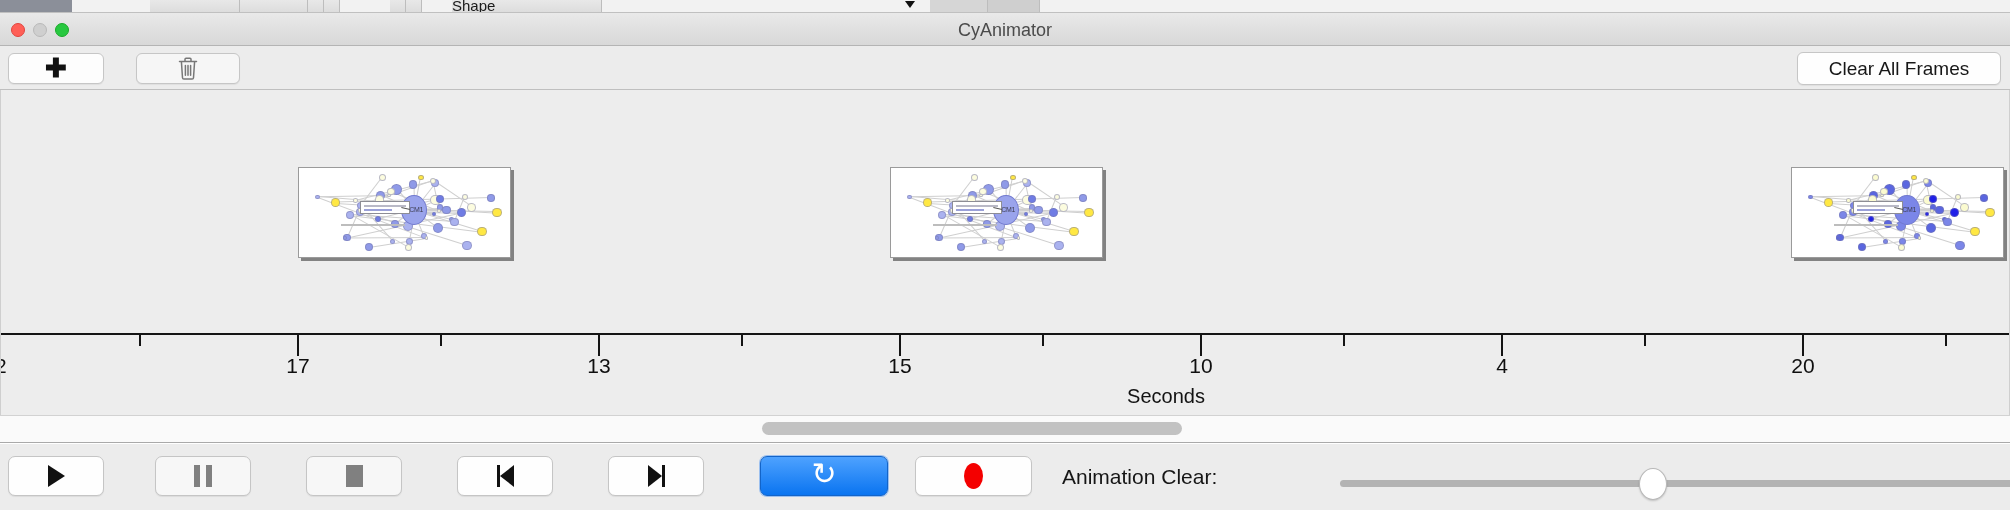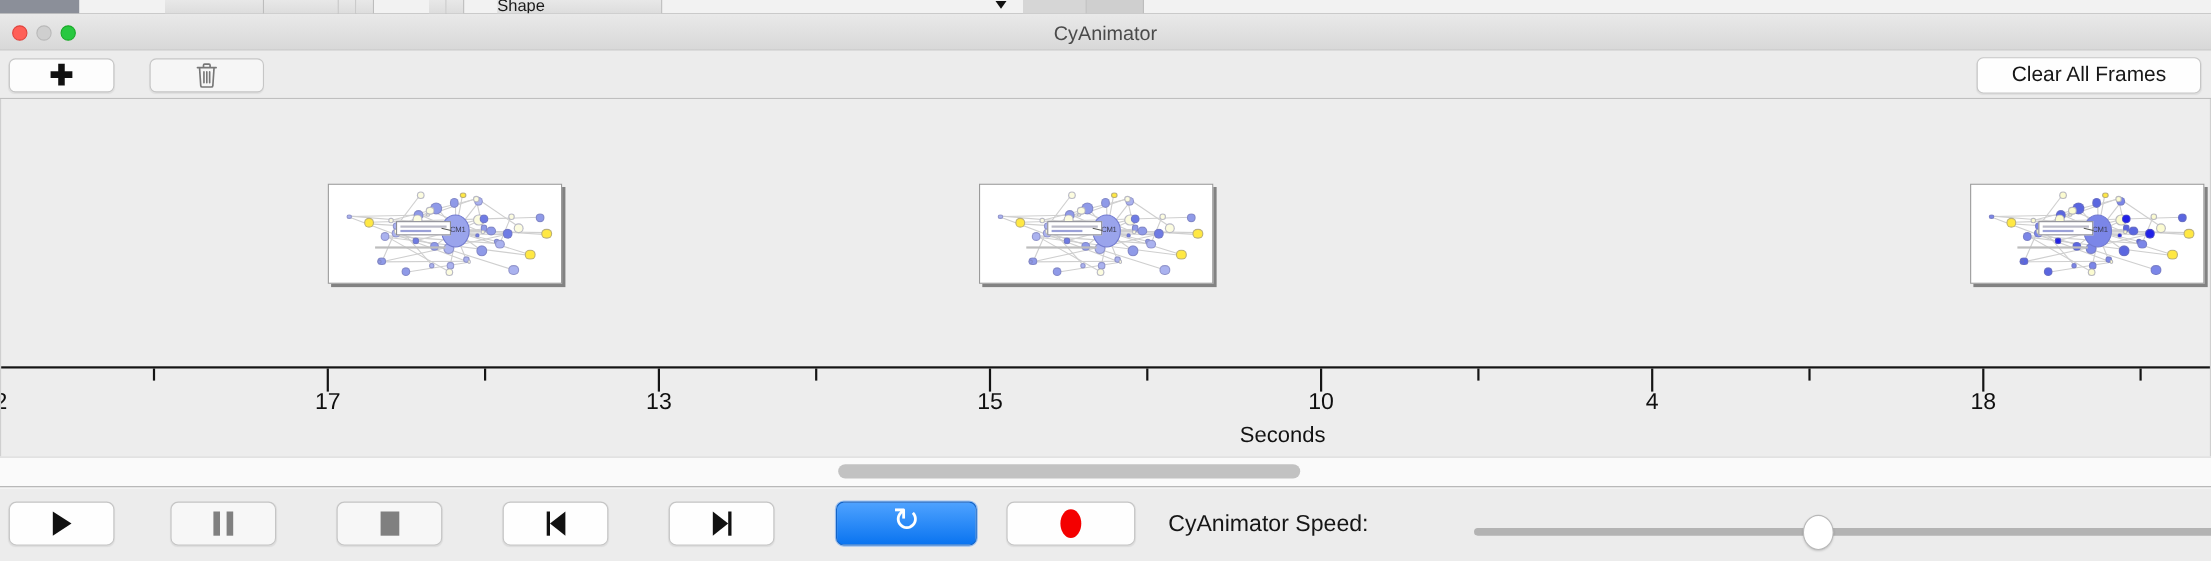--- a/index.html
+++ b/index.html
@@ -570,21 +570,21 @@
         <div class="tick-label" style="left: 297px;">17</div>
         <div class="tick major" style="left: 597px;"></div>
         <div class="tick-label" style="left: 598px;">13</div>
         <div class="tick major" style="left: 898px;"></div>
         <div class="tick-label" style="left: 899px;">15</div>
         <div class="tick major" style="left: 1199px;"></div>
         <div class="tick-label" style="left: 1200px;">10</div>
         <div class="tick major" style="left: 1500px;"></div>
         <div class="tick-label" style="left: 1501px;">4</div>
         <div class="tick major" style="left: 1801px;"></div>
-        <div class="tick-label" style="left: 1802px;">18</div>
+        <div class="tick-label" style="left: 1802px;">20</div>
         <div class="tick minor" style="left: 138px;"></div>
         <div class="tick minor" style="left: 439px;"></div>
         <div class="tick minor" style="left: 740px;"></div>
         <div class="tick minor" style="left: 1041px;"></div>
         <div class="tick minor" style="left: 1342px;"></div>
         <div class="tick minor" style="left: 1643px;"></div>
         <div class="tick minor" style="left: 1944px;"></div>
       </div>
     <div class="axis-title" id="axis-title" style="left: 1165px;">Seconds</div>
   </div>
@@ -633,18 +633,18 @@
           <span style="display: flex; align-items: center;">
             <span class="ic-loop">↻</span>
           </span>
         </div>
         <div class="tbtn" style="left: 915px; width: 117px;">
           <span style="display: flex; align-items: center;">
             <span class="ic-rec"></span>
           </span>
         </div>
       </div>
-    <div class="speed-label">CyAnimator Speed:</div>
+    <div class="speed-label">Animation Clear:</div>
     <div class="slider-track" id="slider-track" style="left: 1340px; width: 918px;"></div>
     <div class="slider-knob" id="slider-knob" style="left: 1639px;"></div>
   </div>
 
 </div>
 
 </body></html>

